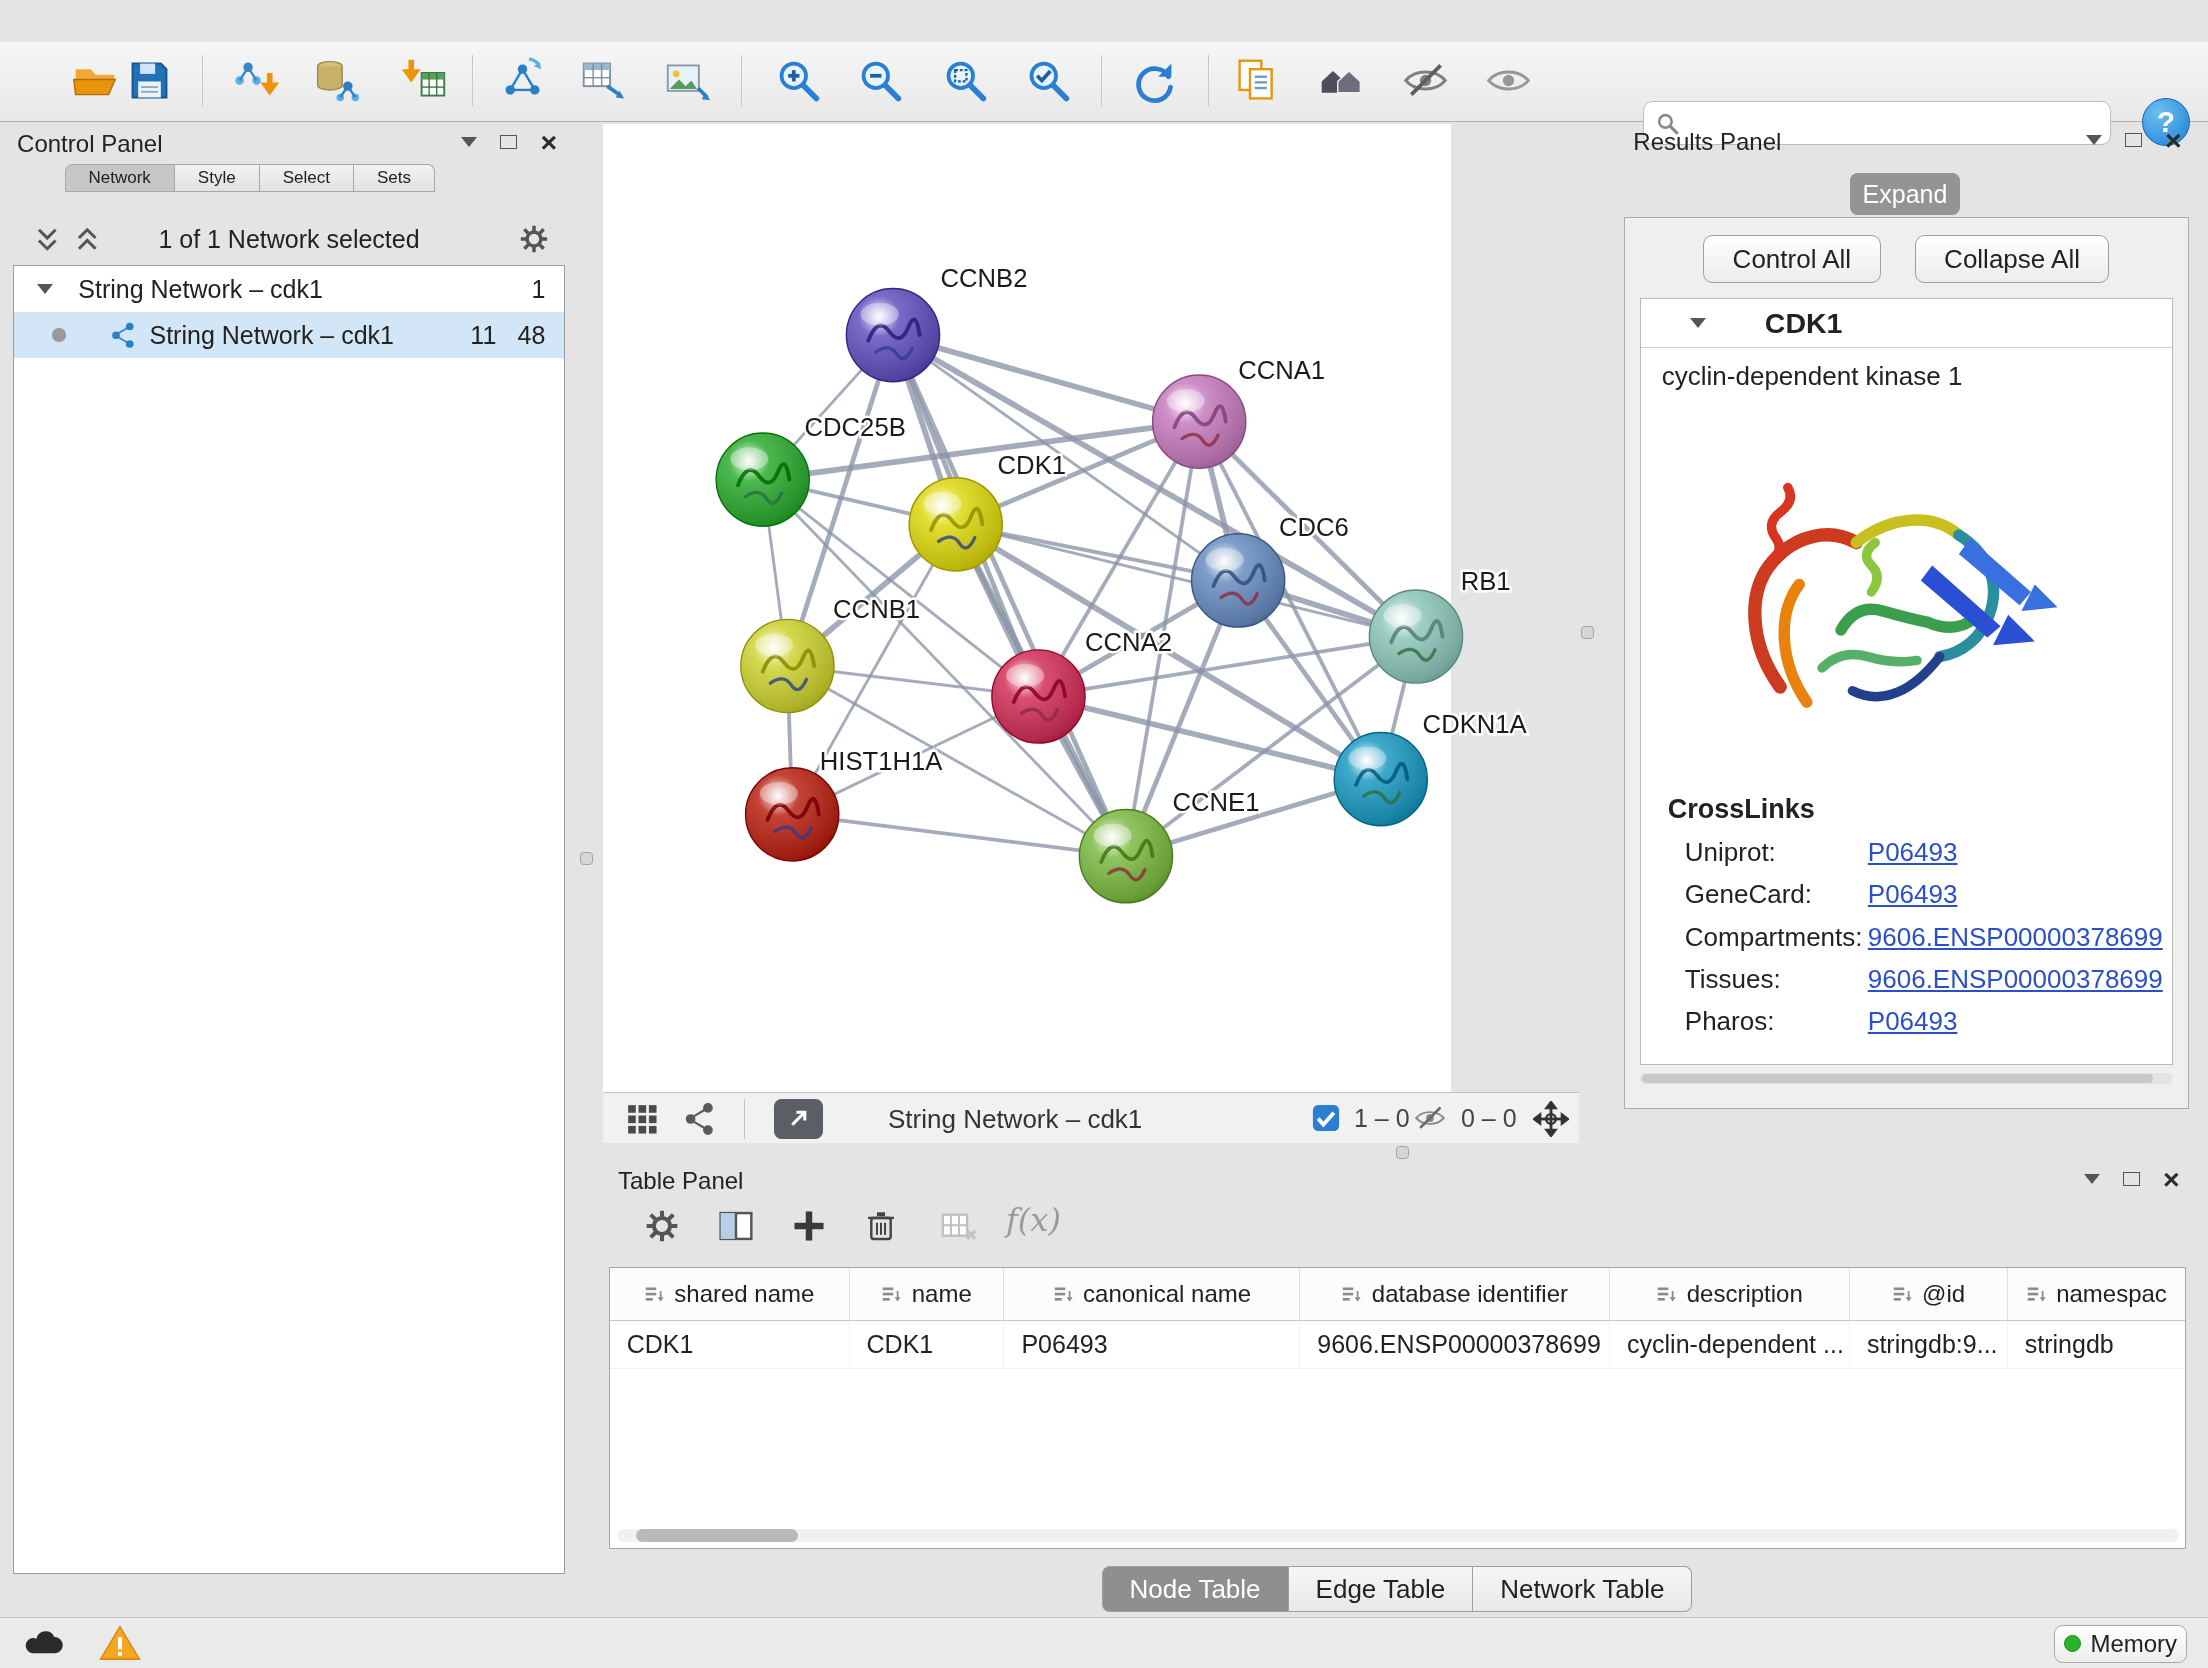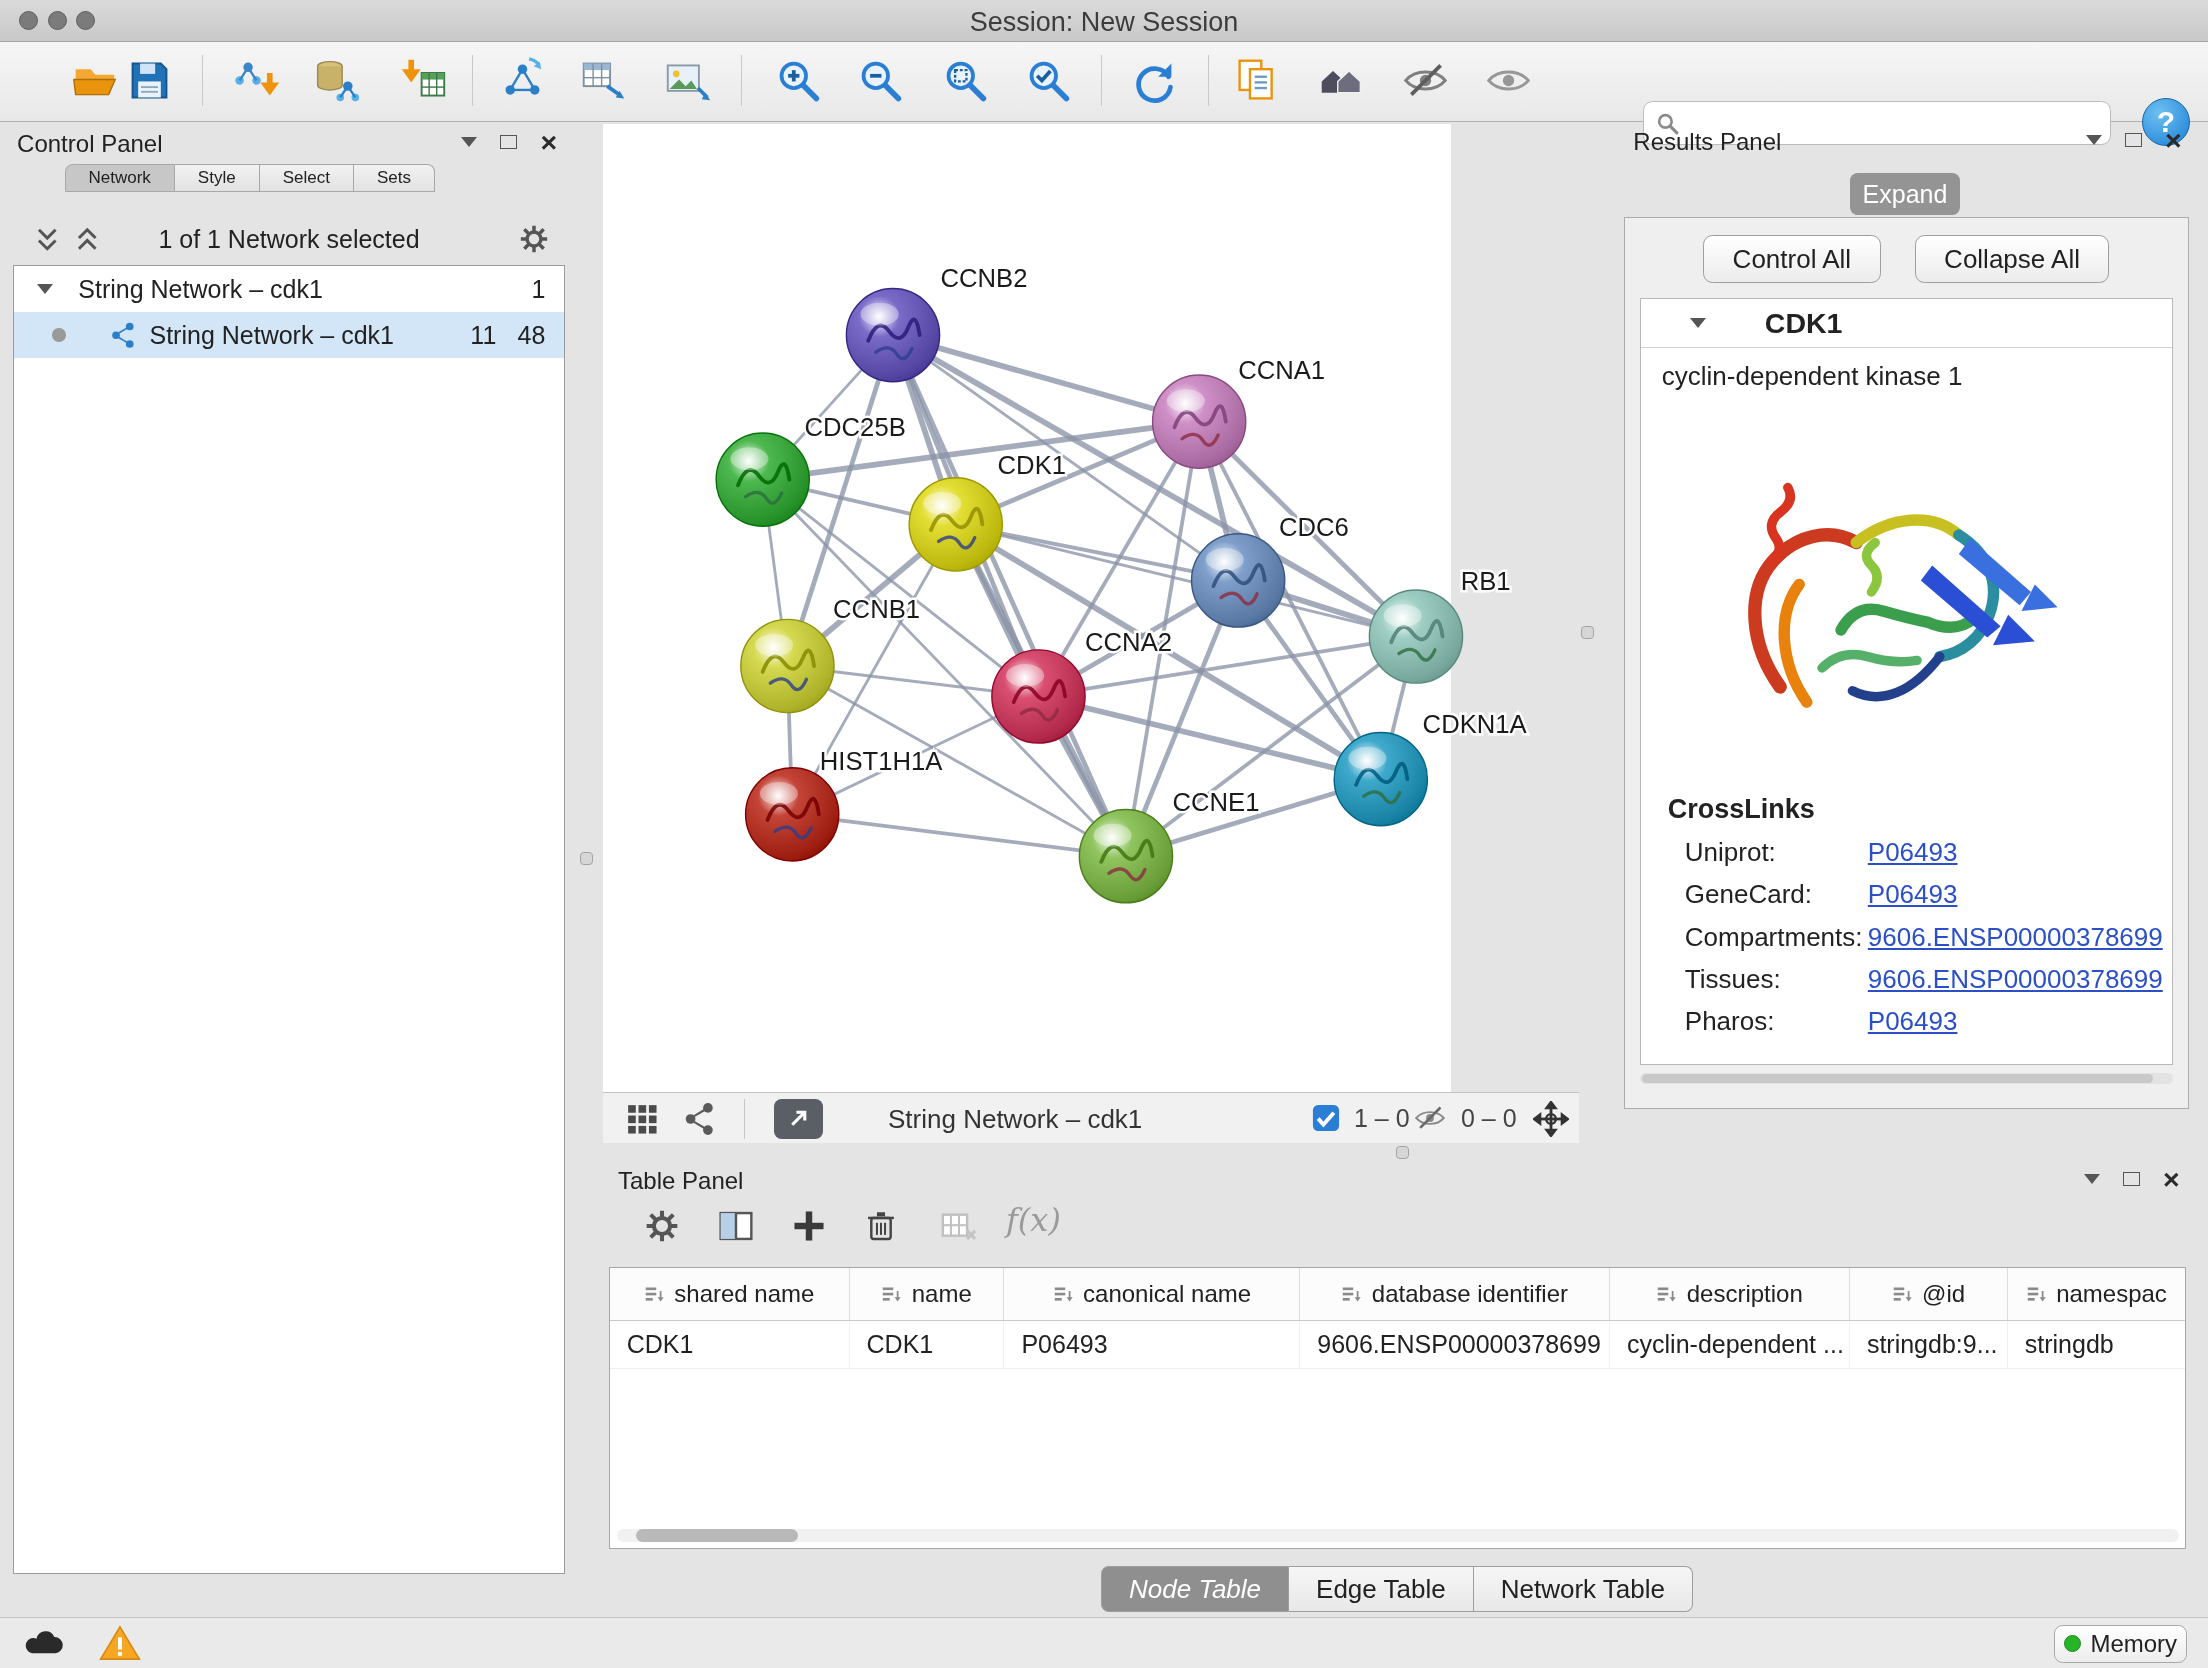--- a/index.html
+++ b/index.html
@@ -110,44 +110,38 @@
   .th-cell { display:flex; align-items:center; justify-content:center; gap:9.5px; font-size:24px; color:#222;
     border-right:1px solid #dcdcdc; }
   .tp-row { display:flex; height:48px; font-size:25px; border-bottom:1px solid #efefef; }
   .td-cell { display:flex; align-items:center; padding-left:17px; border-right:1px solid #f0f0f0; white-space:nowrap; overflow:hidden; }
   .c0{width:240px;} .c1{width:155px;} .c2{width:296px;} .c3{width:310px;} .c4{width:240px;} .c5{width:158px;} .c6{width:177px; border-right:none;}
   .tp-hscroll { position:absolute; left:7.6px; bottom:5.7px; width:1562px; height:13.3px; background:#f1f1f1; border-radius:6.7px; }
   .tp-hthumb { position:absolute; left:19px; top:0; width:162px; height:13.3px; background:#b9b9b9; border-radius:6.7px; }
   .tp-tabs { position:absolute; left:0; top:409px; width:100%; display:flex; justify-content:center; }
   .tp-tab { font-size:26px; padding:6.7px 27px; border:1px solid #9e9e9e; border-left:none;
     background:linear-gradient(#f6f6f6,#e8e8e8); color:#222; }
-  .tp-tab:first-child { border-left:1px solid #9e9e9e; border-radius:7.6px 0 0 7.6px;font-style:italic; }
+  .tp-tab:first-child { border-left:1px solid #9e9e9e; border-radius:7.6px 0 0 7.6px; }
   .tp-tab:last-child { border-radius:0 7.6px 7.6px 0; }
   .tp-tab.selected { background:#8f8f8f; color:#fff; }
 
   
   .statusbar { position:absolute; left:0; top:1617px; width:100%; height:51px; background:#eaeaea;
     border-top:1px solid #c2c2c2; }
   .sb-icon { position:absolute; top:5.7px; }
   .memory-btn { position:absolute; left:2054px; top:6.7px; width:133px; height:38px; border:1px solid #a8a8a8;
     border-radius:8.6px; background:linear-gradient(#ffffff,#ededed); display:flex; align-items:center;
     justify-content:center; gap:9.5px; font-size:24px; }
   .mem-dot { width:17px; height:17px; border-radius:50%; background:#28b428; border:1px solid #1d8a1d; }
 </style>
 </head>
 <body>
 
 <div class="window">
 
-  <div class="titlebar">
-    <div class="traffic t1"></div>
-    <div class="traffic t2"></div>
-    <div class="traffic t3"></div>
-    <div class="title-text">Session: New Session</div>
-  </div>
 
   <div class="toolbar">
     <svg class="tool" style="left:70px" viewBox="0 0 52 52">
       <path d="M6 14 h16 l5 6 h20 v6 H6 z" fill="#f2a832"></path>
       <path d="M4 25 h44 l-7 16 H6 z" fill="#e8940c" stroke="#b06e06" stroke-width="1.5"></path>
     </svg>
     <svg class="tool" style="left:125px" viewBox="0 0 52 52">
       <path d="M8 8 h30 l6 6 v30 H8 z" fill="#2272b8" stroke="#15568f" stroke-width="2"></path>
       <rect x="16" y="8" width="16" height="11" fill="#cfe4f5"></rect>
       <rect x="14" y="27" width="24" height="17" fill="#eaf3fa"></rect>

